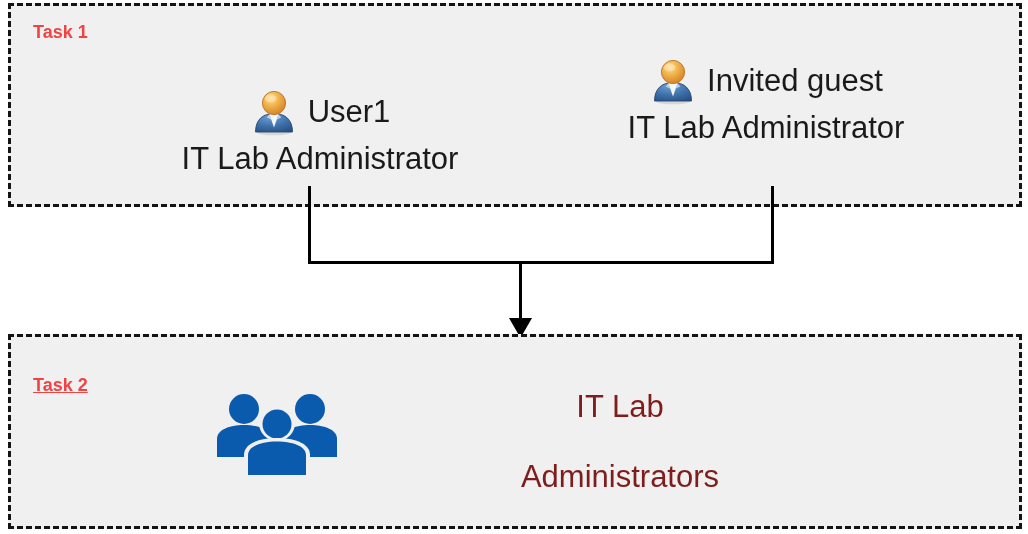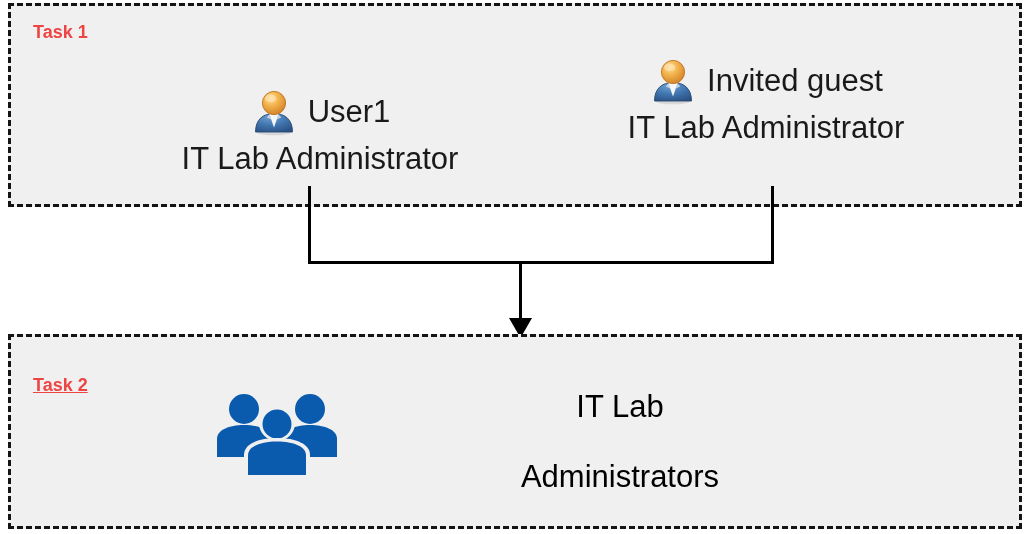--- a/index.html
+++ b/index.html
@@ -101,21 +101,21 @@
     display: block;
   }
   #group-label {
     position: absolute;
     left: 400px;
     top: 385px;
     width: 440px;
     text-align: center;
     font-size: 31px;
     line-height: 44px;
-    color: #000000;
+    color: #7f1d1d;
   }
   #group-label .g-l1 { display: block; }
   #group-label .g-l2 { display: block; margin-top: 26px; }
 
   
   #connector {
     position: absolute;
     left: 0;
     top: 0;
     width: 1028px;

